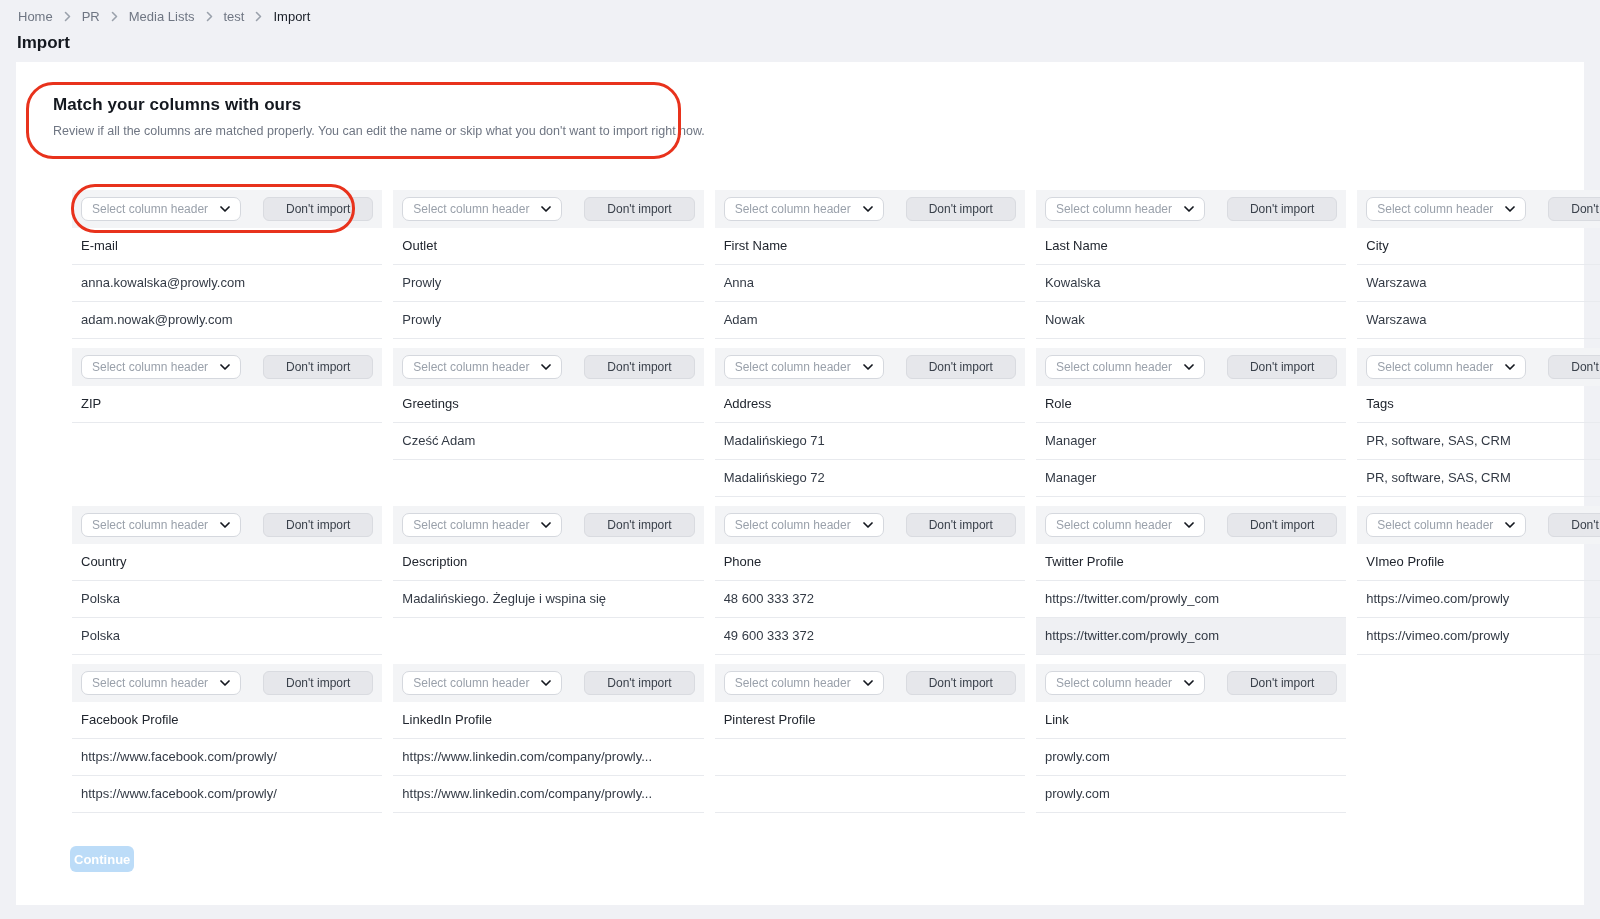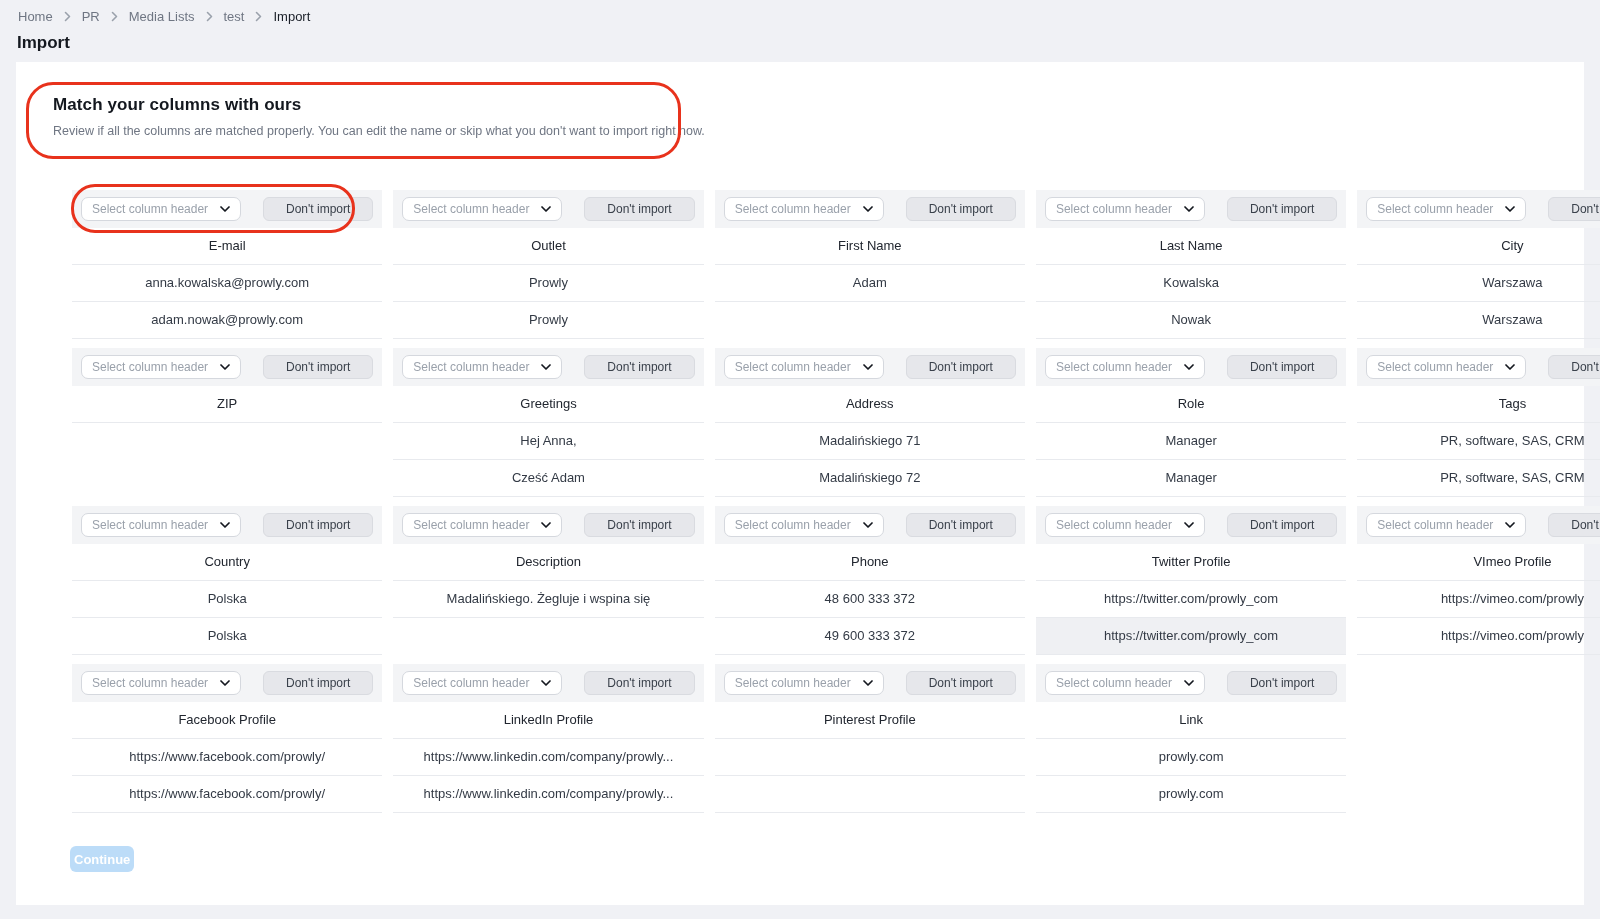--- a/index.html
+++ b/index.html
@@ -24,21 +24,21 @@
 
   .control-band { height:38px; background:#f3f4f6; display:flex; align-items:center; padding:0 9px; }
   .select { height:24px; width:160px; background:#ffffff; border:1px solid #d5d8de; border-radius:7px;
             display:flex; align-items:center; justify-content:space-between; padding:0 10px; cursor:pointer; flex:none; }
   .select-label { font-size:12px; color:#9aa1ab; white-space:nowrap; }
   .chev { display:flex; align-items:center; margin-left:6px; }
   .dont { height:24px; margin-left:22px; background:#e6e7eb; border:1px solid #d9dbe0; border-radius:6px;
           font-family:inherit; font-size:12px; color:#3a414b; padding:0 22px; cursor:pointer; white-space:nowrap; }
 
   .cell { height:37px; line-height:36px; border-bottom:1px solid #e8eaee; font-size:13px; color:#333a45;
-          padding:0 9px; white-space:nowrap; overflow:hidden;text-align:center; }
+          padding:0 9px; white-space:nowrap; overflow:hidden; }
   .cell.head { color:#21262f; }
   .cell.highlight { background:#eff0f3; }
 
   .continue-btn { position:absolute; left:54px; top:784px; height:26px; padding:0 4px; background:#bcdcf8;
                   border:none; border-radius:6px; font-family:inherit; font-size:13px; font-weight:700; color:#ffffff; cursor:default; }
 
   .annotation { position:absolute; border:3px solid #e8321c; pointer-events:none; }
   .annotation.ann-intro { left:26px; top:82px; width:655px; height:77px; border-radius:27px; }
   .annotation.ann-select { left:71px; top:184px; width:284px; height:49px; border-radius:24px; }
 </style>
@@ -120,20 +120,21 @@
               <span class="select-label">Select column header</span>
               <span class="chev">
                 <svg width="10" height="6" viewBox="0 0 10 6">
                   <path d="M1 1l4 4 4-4" stroke="#14181f" stroke-width="1.7" fill="none" stroke-linecap="round" stroke-linejoin="round"></path>
                 </svg>
               </span>
             </div>
             <button class="dont">Don't import</button>
           </div>
           <div class="cell head">First Name</div>
+          <div class="cell">Anna</div>
           <div class="cell">Adam</div>
         </div>
         <div>
           <div class="control-band">
             <div class="select">
               <span class="select-label">Select column header</span>
               <span class="chev">
                 <svg width="10" height="6" viewBox="0 0 10 6">
                   <path d="M1 1l4 4 4-4" stroke="#14181f" stroke-width="1.7" fill="none" stroke-linecap="round" stroke-linejoin="round"></path>
                 </svg>
@@ -183,21 +184,20 @@
               <span class="select-label">Select column header</span>
               <span class="chev">
                 <svg width="10" height="6" viewBox="0 0 10 6">
                   <path d="M1 1l4 4 4-4" stroke="#14181f" stroke-width="1.7" fill="none" stroke-linecap="round" stroke-linejoin="round"></path>
                 </svg>
               </span>
             </div>
             <button class="dont">Don't import</button>
           </div>
           <div class="cell head">Greetings</div>
-          <div class="cell">Hej Anna,</div>
           <div class="cell">Cześć Adam</div>
         </div>
         <div>
           <div class="control-band">
             <div class="select">
               <span class="select-label">Select column header</span>
               <span class="chev">
                 <svg width="10" height="6" viewBox="0 0 10 6">
                   <path d="M1 1l4 4 4-4" stroke="#14181f" stroke-width="1.7" fill="none" stroke-linecap="round" stroke-linejoin="round"></path>
                 </svg>

